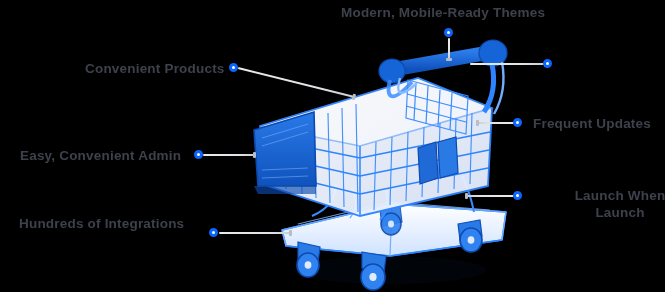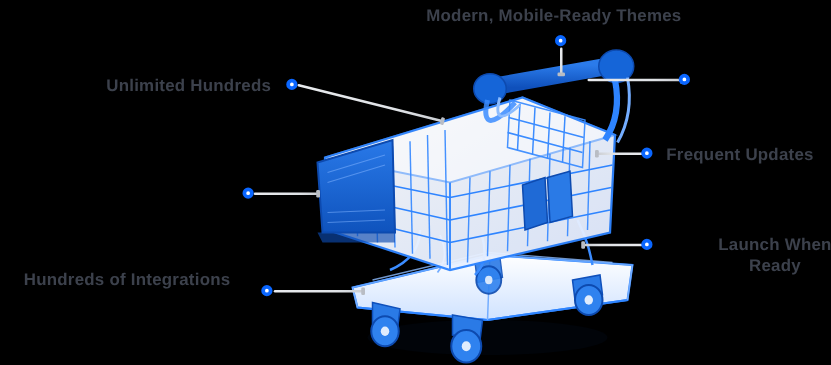--- a/index.html
+++ b/index.html
@@ -220,25 +220,26 @@
   <div class="dot" style="left:444px;top:28px;"></div>
   <div class="dot" style="left:543px;top:59px;"></div>
   <div class="dot" style="left:229px;top:63px;"></div>
   <div class="dot" style="left:513px;top:118px;"></div>
   <div class="dot" style="left:194px;top:150px;"></div>
   <div class="dot" style="left:513px;top:191px;"></div>
   <div class="dot" style="left:209px;top:228px;"></div>
 
   <div class="label" style="left:341px;top:4px;">Modern, Mobile-Ready Themes</div>
 
-  <div class="label" style="left:85px;top:60px;">Unlimited Hundreds</div>
+  <div class="label" style="left:85px;top:60px;">Convenient Products</div>
 
   <div class="label right" style="left:533px;top:115px;">Frequent Updates</div>
 
+  <div class="label" style="left:20px;top:147px;">Easy, Convenient Admin</div>
 
   <div class="label center" style="left:555px;top:187px;width:130px;">
     <span>Launch When</span><br>
-    <span>Ready</span>
+    <span>Launch</span>
   </div>
 
   <div class="label" style="left:19px;top:215px;">Hundreds of Integrations</div>
 
 </div>
 
 </body></html>

